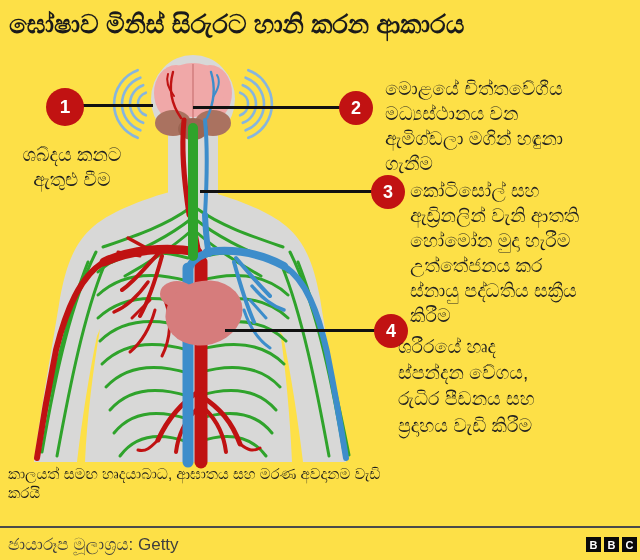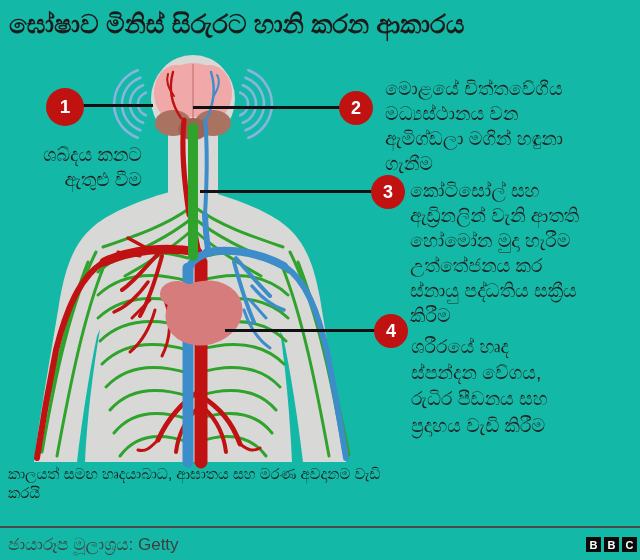--- a/index.html
+++ b/index.html
@@ -1,18 +1,18 @@
 <!DOCTYPE html>
 <html><head>
 <meta charset="utf-8">
 <style>
   html,body{margin:0;padding:0;}
   .stage{
     position:relative;width:640px;height:560px;overflow:hidden;
-    background:#14b8a6;
+    background:#fde047;
     font-family:"Liberation Sans","DejaVu Sans",sans-serif;
     color:#1e1e1e;
   }
   .title{
     position:absolute;left:9px;top:8px;width:622px;
     font-size:26px;font-weight:bold;color:#1b1b1b;line-height:1.25;
   }
   .figure-svg{position:absolute;left:0;top:0;width:640px;height:560px;}
   .callout-line{position:absolute;height:3px;background:#111;}
   .callout-circle{
@@ -21,24 +21,24 @@
     font-weight:bold;font-size:18px;
   }
   .c1{width:38px;height:38px;left:46px;top:88px;font-size:19px;}
   .c2{width:34px;height:34px;left:339px;top:91px;}
   .c3{width:34px;height:34px;left:371px;top:175px;}
   .c4{width:34px;height:34px;left:374px;top:314px;}
   .callout-label{
     position:absolute;font-size:19px;line-height:1.32;color:#222;
     white-space:pre-line;
   }
-  .t1{left:2px;top:142px;width:140px;text-align:right;}
+  .t1{left:2px;top:142px;width:140px;text-align:center;}
   .t2{left:385px;top:76px;width:248px;}
   .t3{left:410px;top:178px;width:228px;}
-  .t4{left:411px;top:334px;width:224px;line-height:1.38;}
+  .t4{left:398px;top:334px;width:224px;line-height:1.38;}
   .summary{
     position:absolute;left:8px;top:464px;width:624px;
     font-size:15px;line-height:1.28;color:#1c1c1c;white-space:pre-line;
   }
   .divider{position:absolute;left:0;top:526px;width:640px;height:2px;background:#4a4a4a;}
   .credit{position:absolute;left:8px;top:535px;font-size:17px;color:#3f3f3f;text-align:right;}
   .bbc-logo{position:absolute;right:3px;top:537px;display:flex;gap:3px;}
   .bbc-block{
     width:15px;height:15px;background:#0a0a0a;color:#fff;
     display:flex;align-items:center;justify-content:center;

